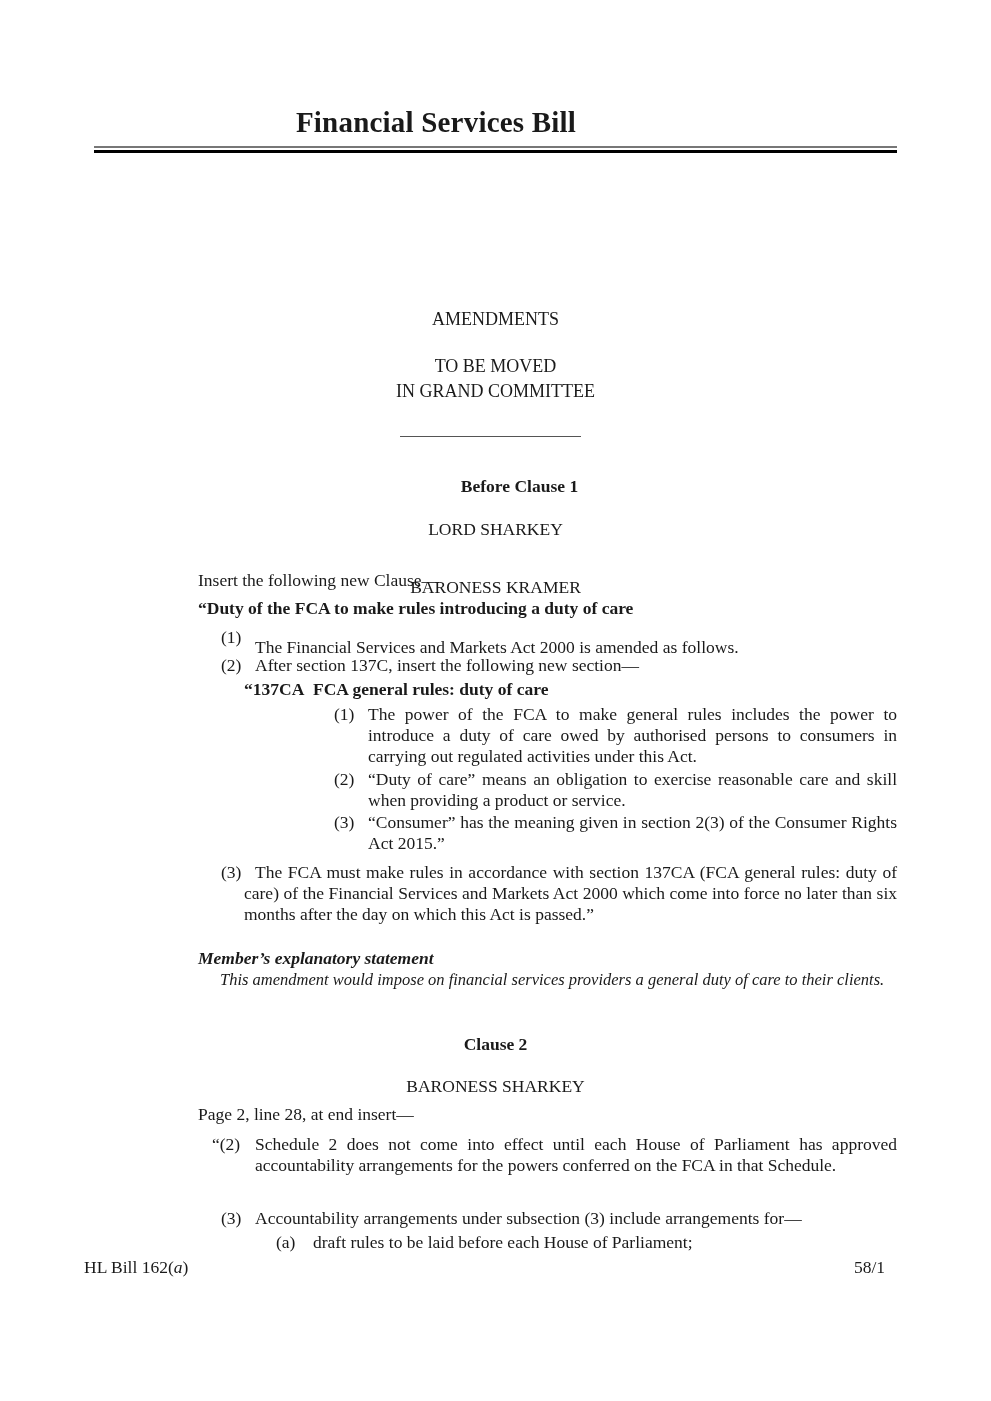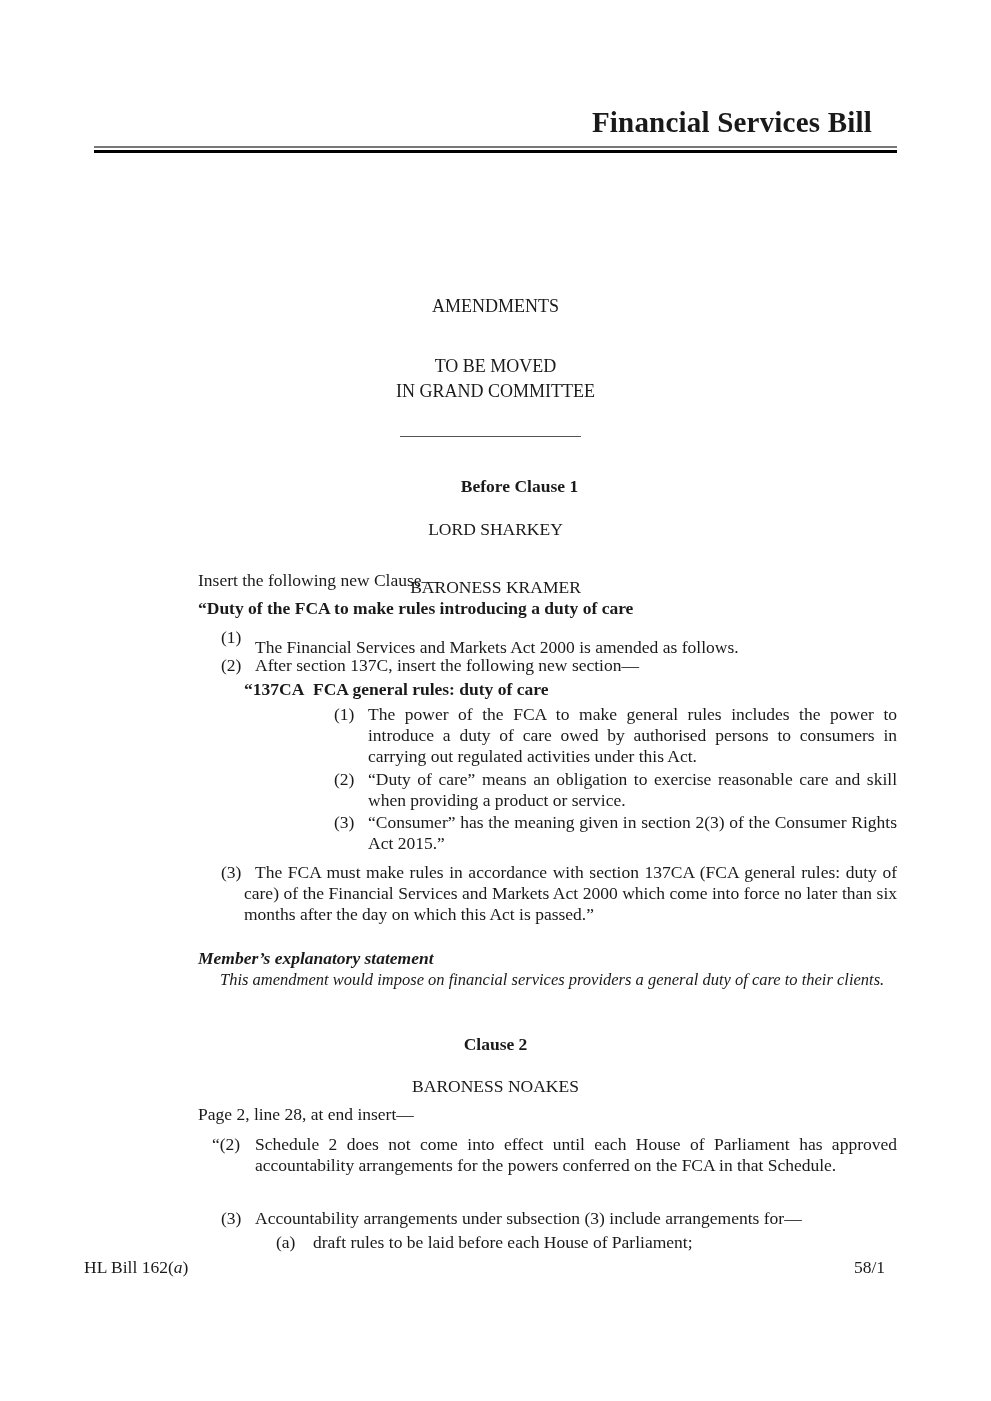--- a/index.html
+++ b/index.html
@@ -1,38 +1,38 @@
 <!DOCTYPE html>
 <html><head>
 <meta charset="utf-8">
 <style>
   html, body { margin:0; padding:0; background:#ffffff; }
   body { width:991px; height:1401px; position:relative; overflow:hidden;
          font-family:"Liberation Serif","DejaVu Serif",serif; color:#1a1a1a; }
   .abs { position:absolute; }
-  .title { left:0; width:872px; top:106px; text-align:right; font-size:29px; font-weight:bold; letter-spacing:0.2px; }
+  .title { left:0; width:872px; top:106px; text-align:center; font-size:29px; font-weight:bold; letter-spacing:0.2px; }
   .rule-thin { left:94px; width:803px; top:146px; height:2px; background:#777; }
   .rule-thick { left:94px; width:803px; top:150px; height:3px; background:#000; }
   .center { left:0; width:991px; text-align:center; font-size:18px; }
   .sep { left:400px; width:181px; top:436px; height:1px; background:#555; }
   .bold { font-weight:bold; }
   .text { font-size:17.5px; line-height:21px;text-align:center; }
   .just { text-align:justify; text-align-last:left; }
   .ital { font-style:italic; }
 </style>
 </head>
 <body>
 
 <div>
 
   <div class="abs title">Financial Services Bill</div>
   <div class="abs rule-thin"></div>
   <div class="abs rule-thick"></div>
 
-  <div class="abs center" style="top:296px;text-align:center;">AMENDMENTS</div>
+  <div class="abs center" style="top:309px;text-align:center;">AMENDMENTS</div>
   <div class="abs center" style="top:344px;margin-top:12px;">TO BE MOVED</div>
   <div class="abs center" style="top:381px;">IN GRAND COMMITTEE</div>
   <div class="abs sep"></div>
 
   <div class="abs center bold" style="top:476px; font-size:17.5px;margin-left:24px;">Before Clause 1</div>
   <div class="abs center" style="top:519px; font-size:17.5px;">LORD SHARKEY</div>
   <div class="abs center" style="top:540px; font-size:17.5px;margin-top:37px;">BARONESS KRAMER</div>
 
   <div class="abs text" style="left:198px; top:570px;">Insert the following new Clause—</div>
   <div class="abs text bold" style="left:198px; top:598px;">“Duty of the FCA to make rules introducing a duty of care</div>
@@ -54,21 +54,21 @@
   <div class="abs text" style="left:334px; top:812px;">(3)</div>
   <div class="abs text just" style="left:368px; top:812px; width:529px;">“Consumer” has the meaning given in section 2(3) of the Consumer Rights Act 2015.”</div>
 
   <div class="abs text" style="left:221px; top:862px;">(3)</div>
   <div class="abs text just" style="left:244px; top:862px; width:653px; text-indent:11px;">The FCA must make rules in accordance with section 137CA (FCA general rules: duty of care) of the Financial Services and Markets Act 2000 which come into force no later than six months after the day on which this Act is passed.”</div>
 
   <div class="abs text bold ital" style="left:198px; top:948px;">Member’s explanatory statement</div>
   <div class="abs ital" style="left:198px; top:970px; width:690px; font-size:16.5px; line-height:20px;margin-left:22px;">This amendment would impose on financial services providers a general duty of care to their clients.</div>
 
   <div class="abs center bold" style="top:1034px; font-size:17.5px;">Clause 2</div>
-  <div class="abs center" style="top:1076px; font-size:17.5px;">BARONESS NOAKES</div>
+  <div class="abs center" style="top:1076px; font-size:17.5px;">BARONESS SHARKEY</div>
 
   <div class="abs text" style="left:198px; top:1104px;">Page 2, line 28, at end insert—</div>
 
   <div class="abs text" style="left:212px; top:1134px;">“(2)</div>
   <div class="abs text just" style="left:255px; top:1134px; width:642px;">Schedule 2 does not come into effect until each House of Parliament has approved accountability arrangements for the powers conferred on the FCA in that Schedule.</div>
 
   <div class="abs text" style="left:221px; top:1208px;">(3)</div>
   <div class="abs text" style="left:255px; top:1208px;">Accountability arrangements under subsection (3) include arrangements for—</div>
 
   <div class="abs text" style="left:276px; top:1232px;">(a)</div>

